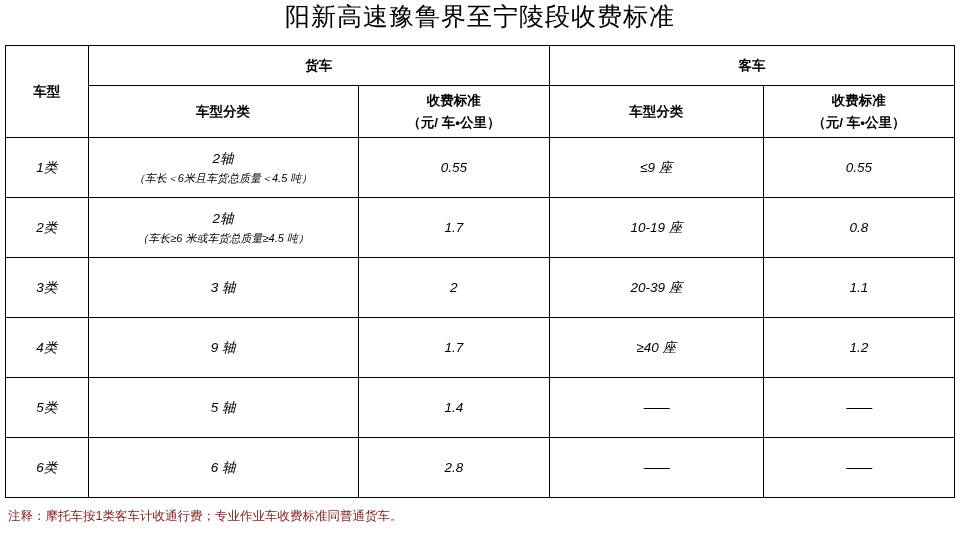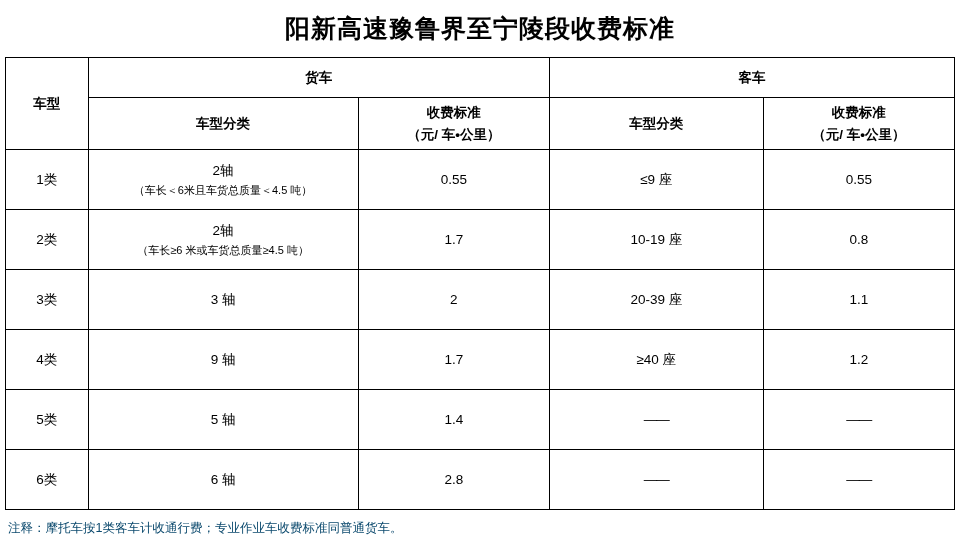--- a/index.html
+++ b/index.html
@@ -16,23 +16,22 @@
   }
   .page {
     position: relative;
     width: 960px;
     height: 554px;
     box-sizing: border-box;
   }
   .title {
     text-align: center;
     font-size: 25px;
-    font-weight: bold;
+    font-weight: normal;
     letter-spacing: 1px;
-    padding-top: 12px;
     padding-bottom: 12px;
     color: #000;
   }
   table.fee {
     border-collapse: collapse;
     width: 950px;
     margin: 0 auto;
     table-layout: fixed;
   }
   table.fee td {
@@ -70,25 +69,25 @@
   .cls-note {
     display: block;
     font-size: 11px;
   }
   .dash {
     letter-spacing: -1px;
   }
   .note {
     margin: 10px 0 0 8px;
     font-size: 12.5px;
-    color: #0c4a6e;
+    color: #7f1d1d;
   }
   .r-h1 { height: 40px; }
   .r-h2 { height: 52px; }
-  .r-body { height: 60px; }
+  .r-body { height: 60px; font-style: italic; }
 </style>
 </head>
 <body>
 
 <div class="page">
 
   <div class="title">阳新高速豫鲁界至宁陵段收费标准</div>
 
   <table class="fee">
     <colgroup>

